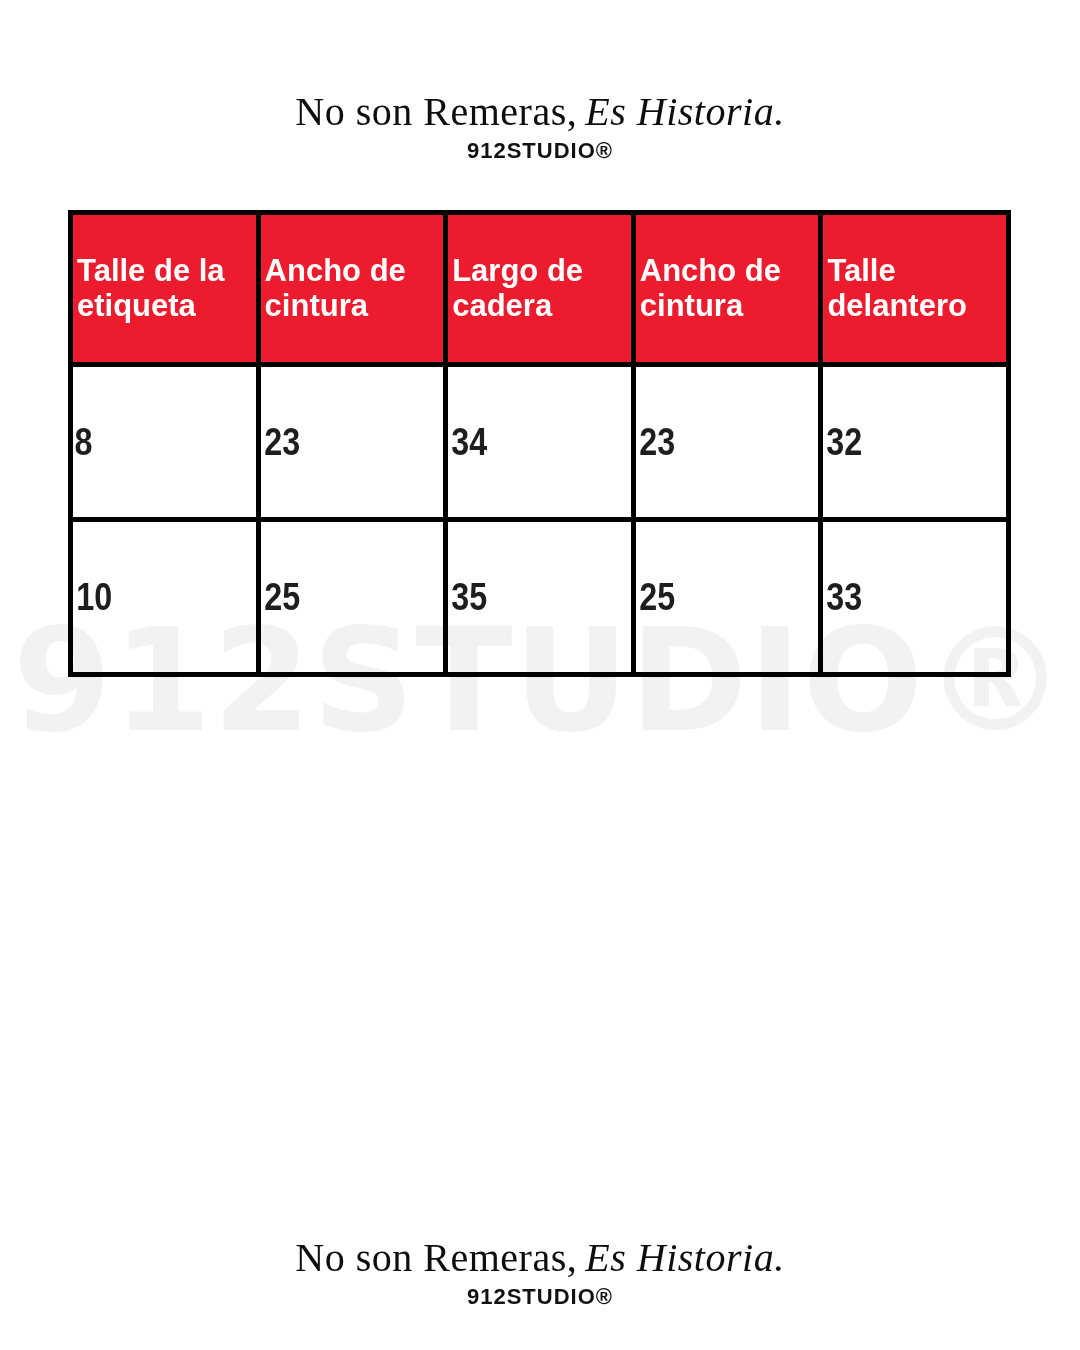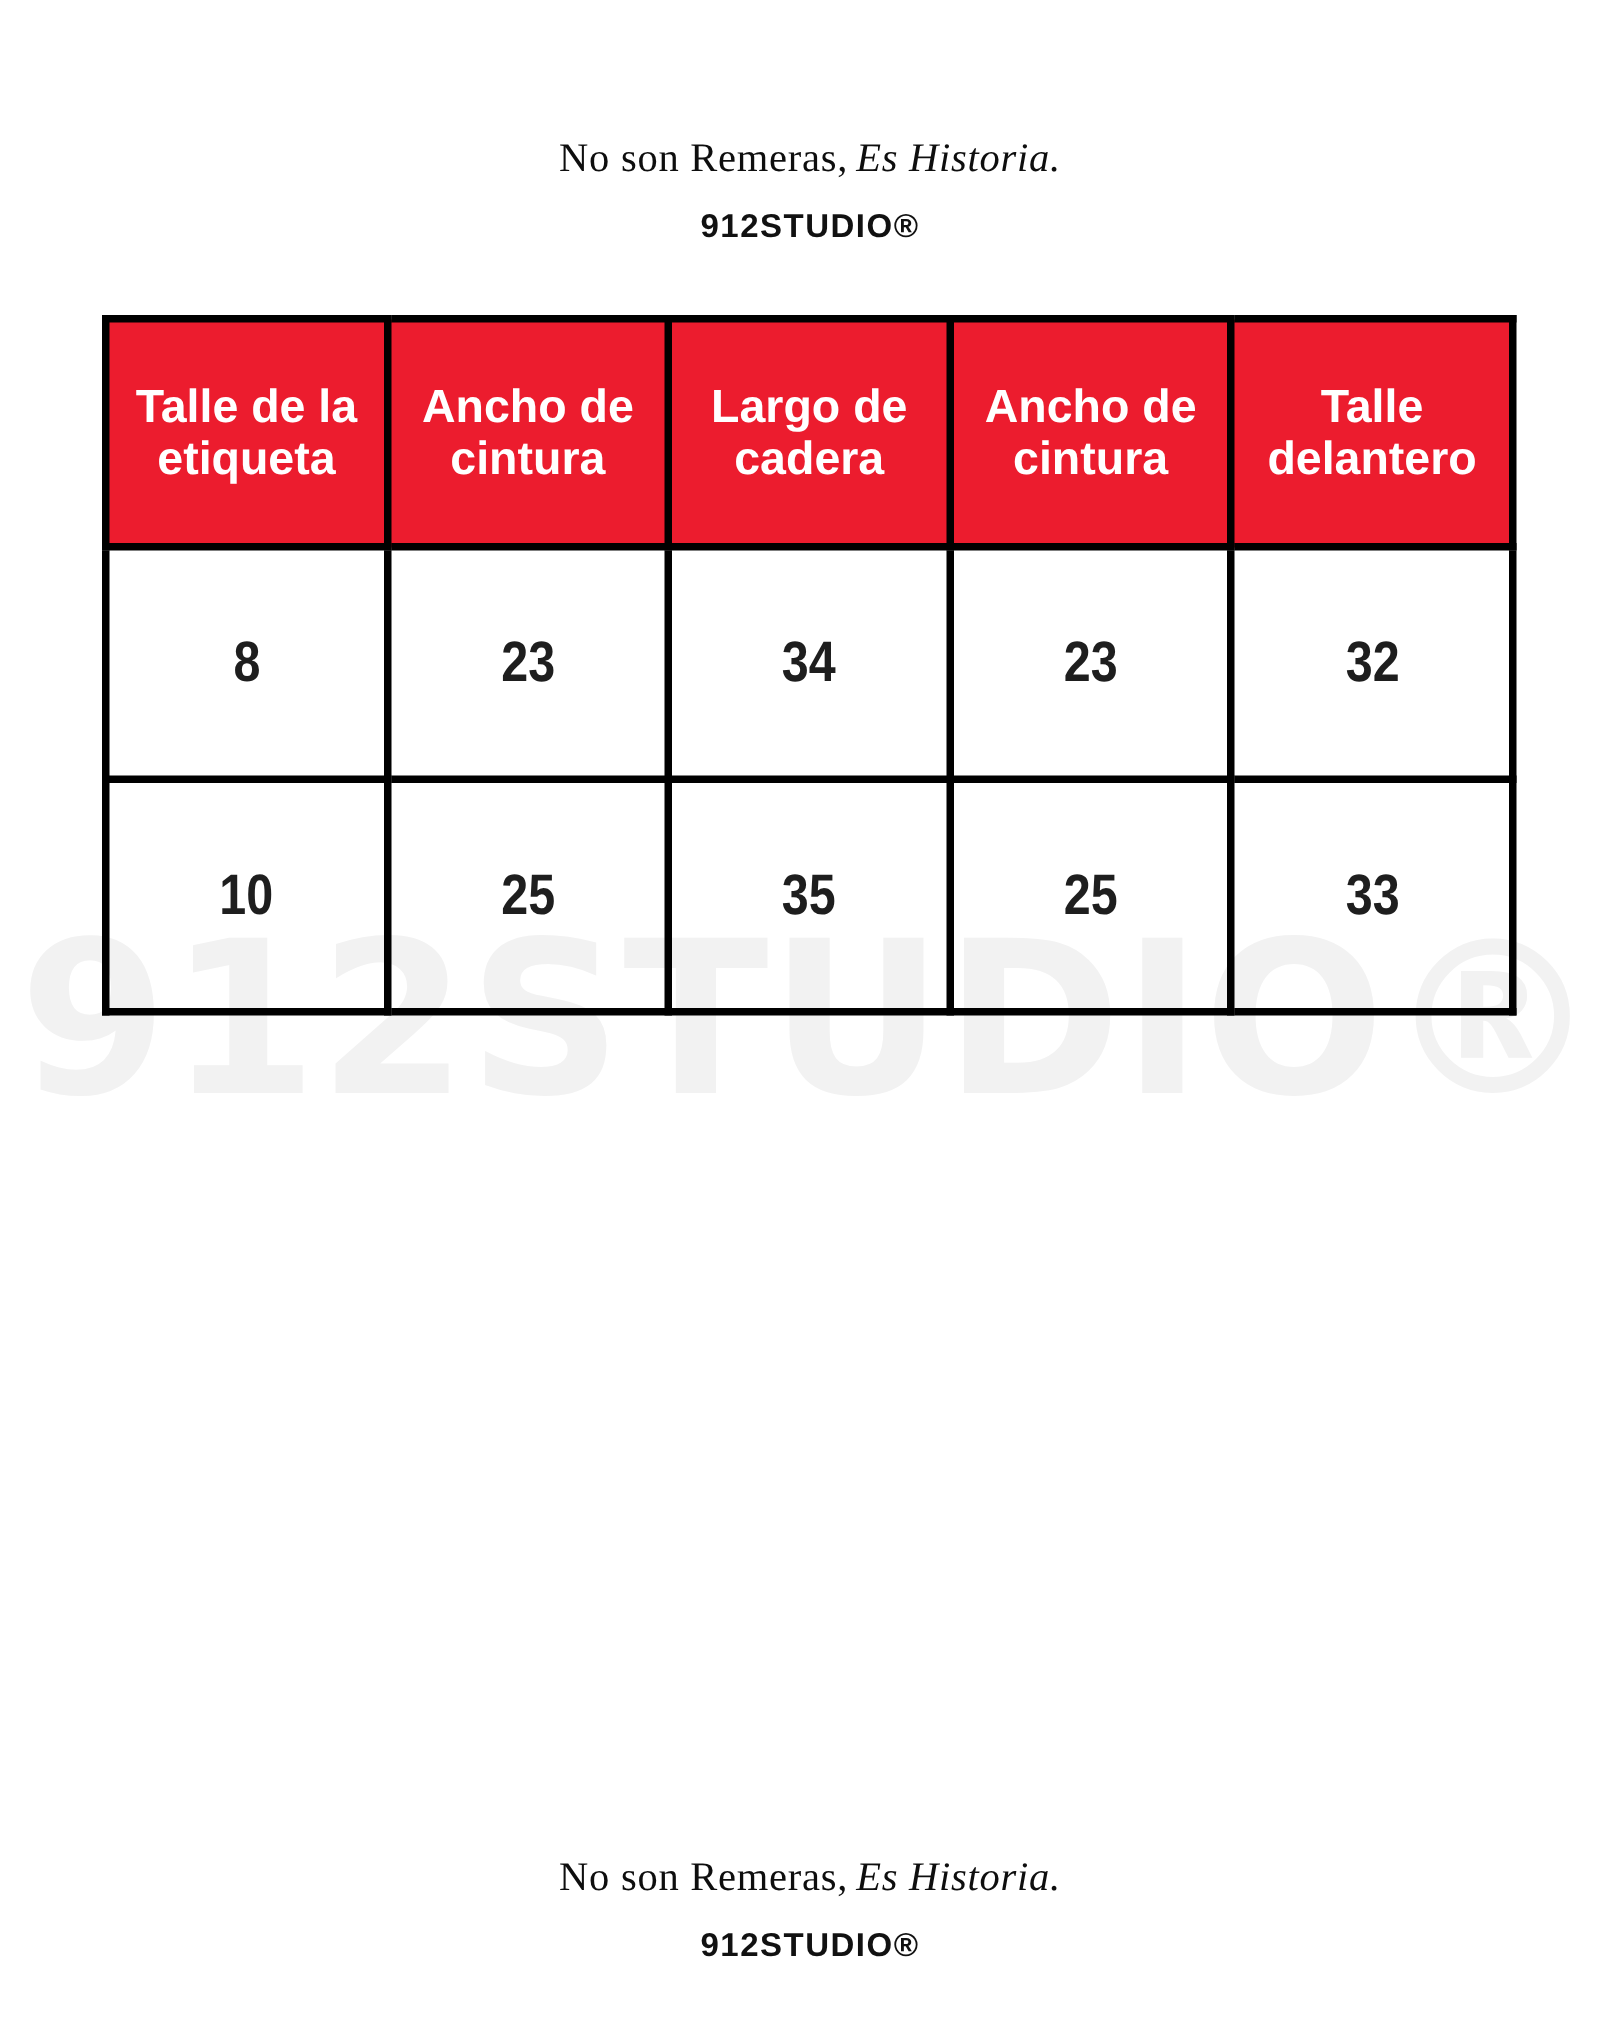--- a/index.html
+++ b/index.html
@@ -10,21 +10,21 @@
     overflow: hidden;
     font-family: "Liberation Sans", sans-serif;
   }
 
   
   .tagline {
     position: absolute;
     width: 100%;
     text-align: center;
     font-family: "Liberation Serif", serif;
-    font-size: 27px;
+    font-size: 40px;
     line-height: 1;
     color: #0e0e0e;
     letter-spacing: 0.5px;
     z-index: 2;
   }
   .tagline .reg { margin-right: 0.20em; }
   .tagline .ital { font-style: italic; }
   .tagline-top { top: 92px; }
   .tagline-bottom { top: 1238px; }
 
@@ -64,21 +64,21 @@
     left: 68px;
     top: 210px;
     width: 943px;
     border-collapse: collapse;
     table-layout: fixed;
     z-index: 1;
     background: transparent;
   }
   .size-table th, .size-table td {
     border: 5px solid #000000;
-    text-align: center;
+    text-align: left;
     vertical-align: middle;
     background: transparent;
   }
   .size-table th {
     height: 152px;
     background: #ec1c2e;
     color: #ffffff;
     font-weight: 700;
     font-size: 31px;
     line-height: 1.12;

